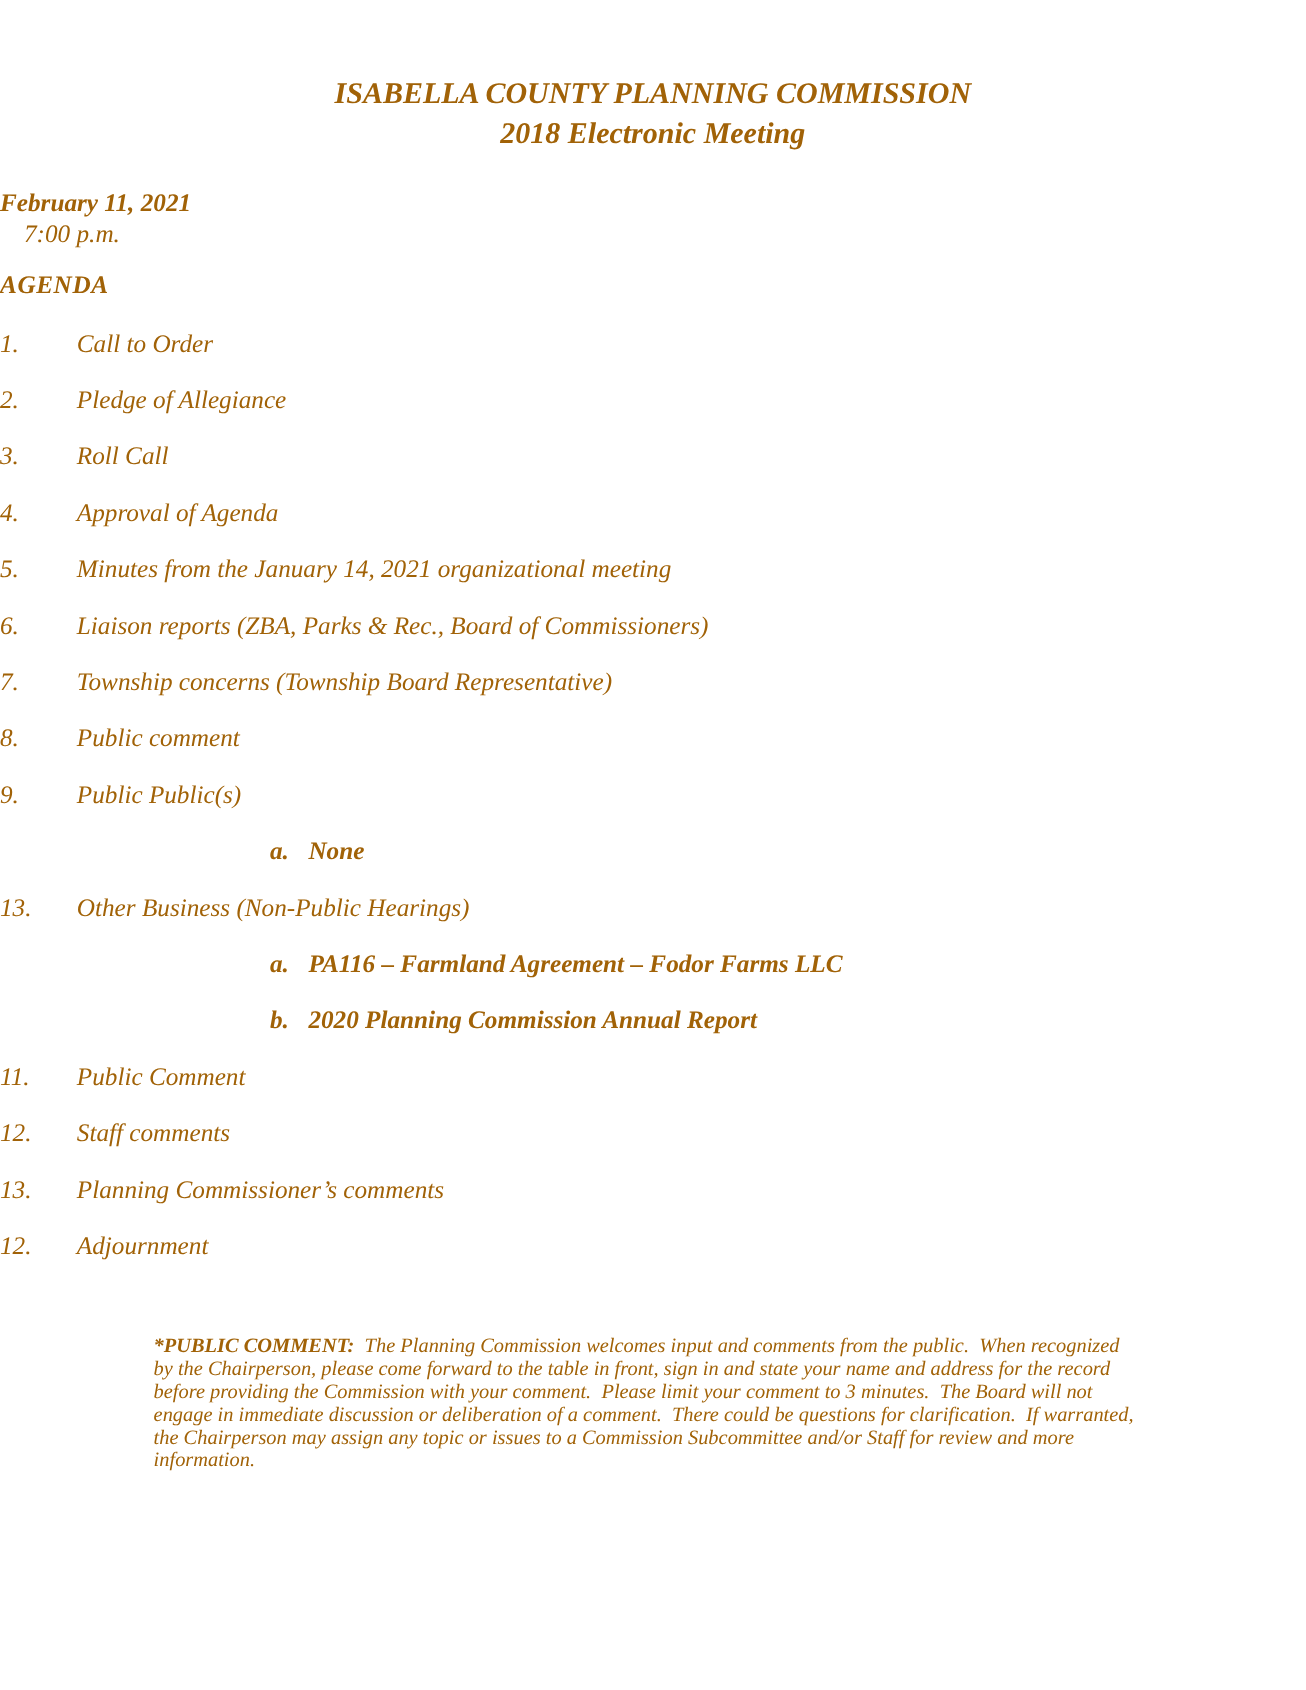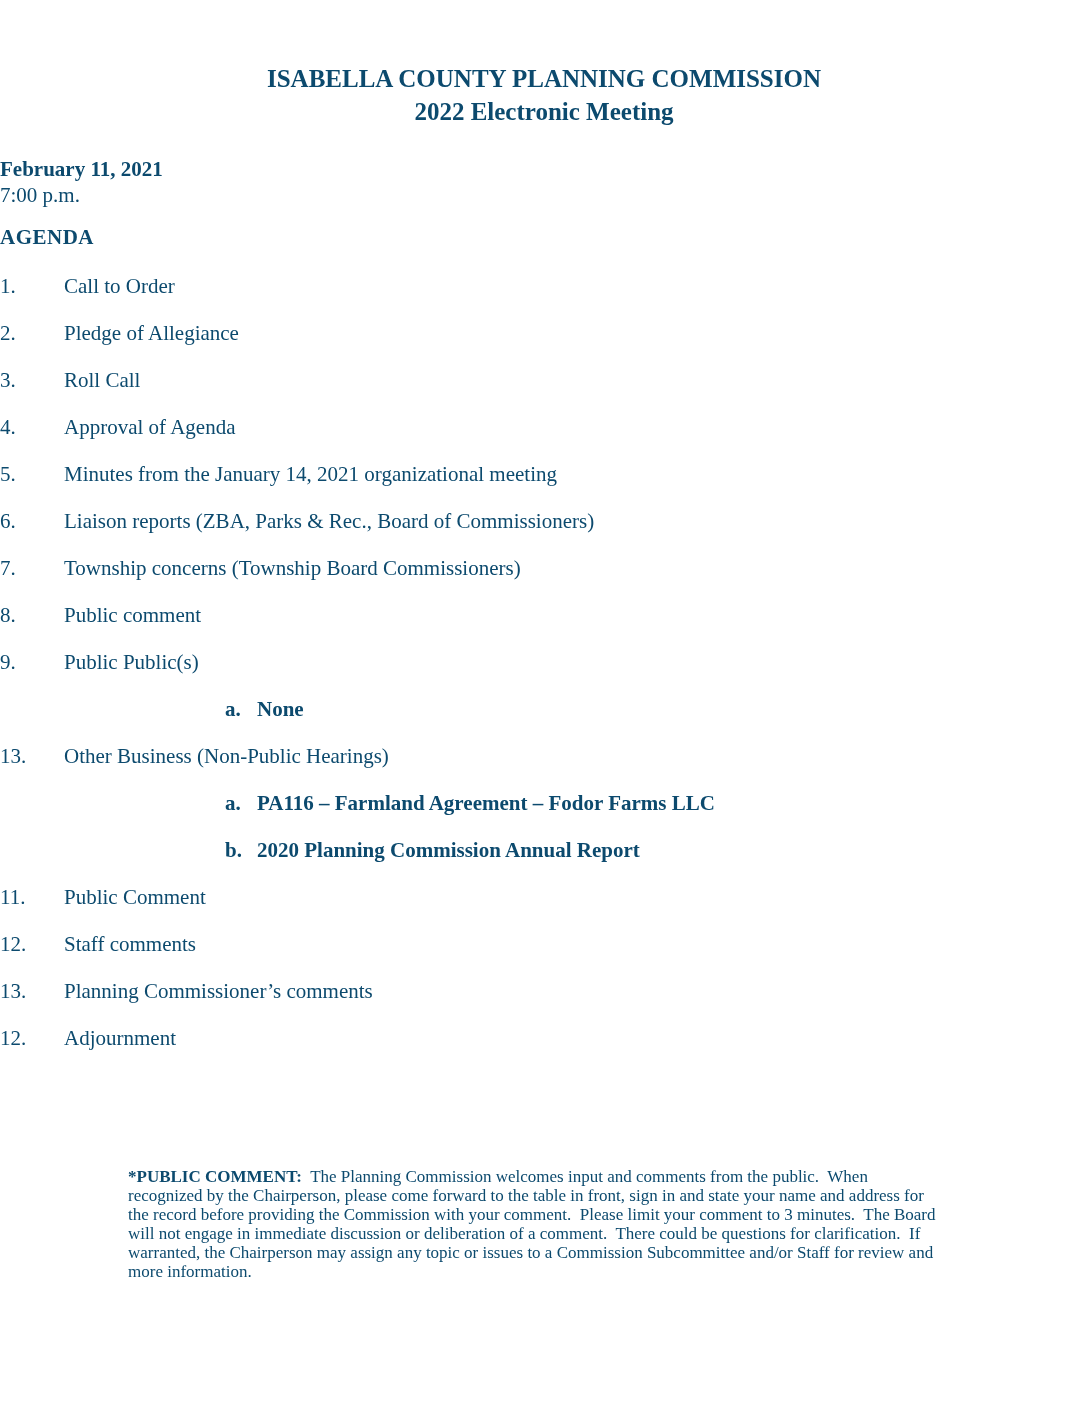--- a/index.html
+++ b/index.html
@@ -6,40 +6,41 @@
   body {
     width: 1088px;
     height: 1408px;
     background: #ffffff;
   }
   .page {
     position: relative;
     width: 1088px;
     height: 1408px;
     background: #ffffff;
-    color: #0c4a6e;
+    color: #a16207;
     font-family: "Liberation Serif", "DejaVu Serif", serif;
     overflow: hidden;
+    font-style: italic;
   }
   .bold { font-weight: bold; }
   .title-block {
     padding-top: 62px;
     text-align: center;
     font-weight: bold;
     font-size: 25px;
     line-height: 33px;
   }
   .date-block {
     margin-top: 28px;
     text-align: left;
     font-size: 21px;
     line-height: 26px;
   }
   .date-line { font-weight: bold; }
-  .time-line { font-weight: normal; }
+  .time-line { font-weight: normal; padding-left: 20px; }
   .agenda-heading {
     margin-top: 16px;
     text-align: left;
     font-weight: bold;
     font-size: 21px;
     line-height: 26px;
     letter-spacing: 0.5px;
   }
   .agenda-list {
     margin-top: 23px;
@@ -59,52 +60,52 @@
     line-height: 26px;
     font-weight: bold;
   }
   .sub-letter {
     display: inline-block;
     width: 32px;
   }
   .footer-note {
     position: absolute;
     left: 128px;
-    top: 1150px;
+    top: 1095px;
     width: 818px;
     font-size: 17px;
     line-height: 19px;
     white-space: pre-wrap;
   }
 </style>
 </head>
 <body>
 
 <div class="page">
 
   <div class="title-block">
     <div>ISABELLA COUNTY PLANNING COMMISSION</div>
-    <div>2022 Electronic Meeting</div>
+    <div>2018 Electronic Meeting</div>
   </div>
 
   <div class="date-block">
     <div class="date-line">February 11, 2021</div>
     <div class="time-line">7:00 p.m.</div>
   </div>
 
   <div class="agenda-heading">AGENDA</div>
 
   <div class="agenda-list" id="agenda-list">
       <div class="agenda-row"><span class="agenda-num">1.</span><span class="agenda-text">Call to Order</span></div>
       <div class="agenda-row"><span class="agenda-num">2.</span><span class="agenda-text">Pledge of Allegiance</span></div>
       <div class="agenda-row"><span class="agenda-num">3.</span><span class="agenda-text">Roll Call</span></div>
       <div class="agenda-row"><span class="agenda-num">4.</span><span class="agenda-text">Approval of Agenda</span></div>
       <div class="agenda-row"><span class="agenda-num">5.</span><span class="agenda-text">Minutes from the January 14, 2021 organizational meeting</span></div>
       <div class="agenda-row"><span class="agenda-num">6.</span><span class="agenda-text">Liaison reports (ZBA, Parks &amp; Rec., Board of Commissioners)</span></div>
-      <div class="agenda-row"><span class="agenda-num">7.</span><span class="agenda-text">Township concerns (Township Board Commissioners)</span></div>
+      <div class="agenda-row"><span class="agenda-num">7.</span><span class="agenda-text">Township concerns (Township Board Representative)</span></div>
       <div class="agenda-row"><span class="agenda-num">8.</span><span class="agenda-text">Public comment</span></div>
       <div class="agenda-row"><span class="agenda-num">9.</span><span class="agenda-text">Public Public(s)</span></div>
       <div class="agenda-subrow"><span class="sub-letter">a.</span><span class="sub-text">None</span></div>
       <div class="agenda-row"><span class="agenda-num">13.</span><span class="agenda-text">Other Business (Non-Public Hearings)</span></div>
       <div class="agenda-subrow"><span class="sub-letter">a.</span><span class="sub-text">PA116 – Farmland Agreement – Fodor Farms LLC</span></div>
       <div class="agenda-subrow"><span class="sub-letter">b.</span><span class="sub-text">2020 Planning Commission Annual Report</span></div>
       <div class="agenda-row"><span class="agenda-num">11.</span><span class="agenda-text">Public Comment</span></div>
       <div class="agenda-row"><span class="agenda-num">12.</span><span class="agenda-text">Staff comments</span></div>
       <div class="agenda-row"><span class="agenda-num">13.</span><span class="agenda-text">Planning Commissioner’s comments</span></div>
       <div class="agenda-row"><span class="agenda-num">12.</span><span class="agenda-text">Adjournment</span></div>

